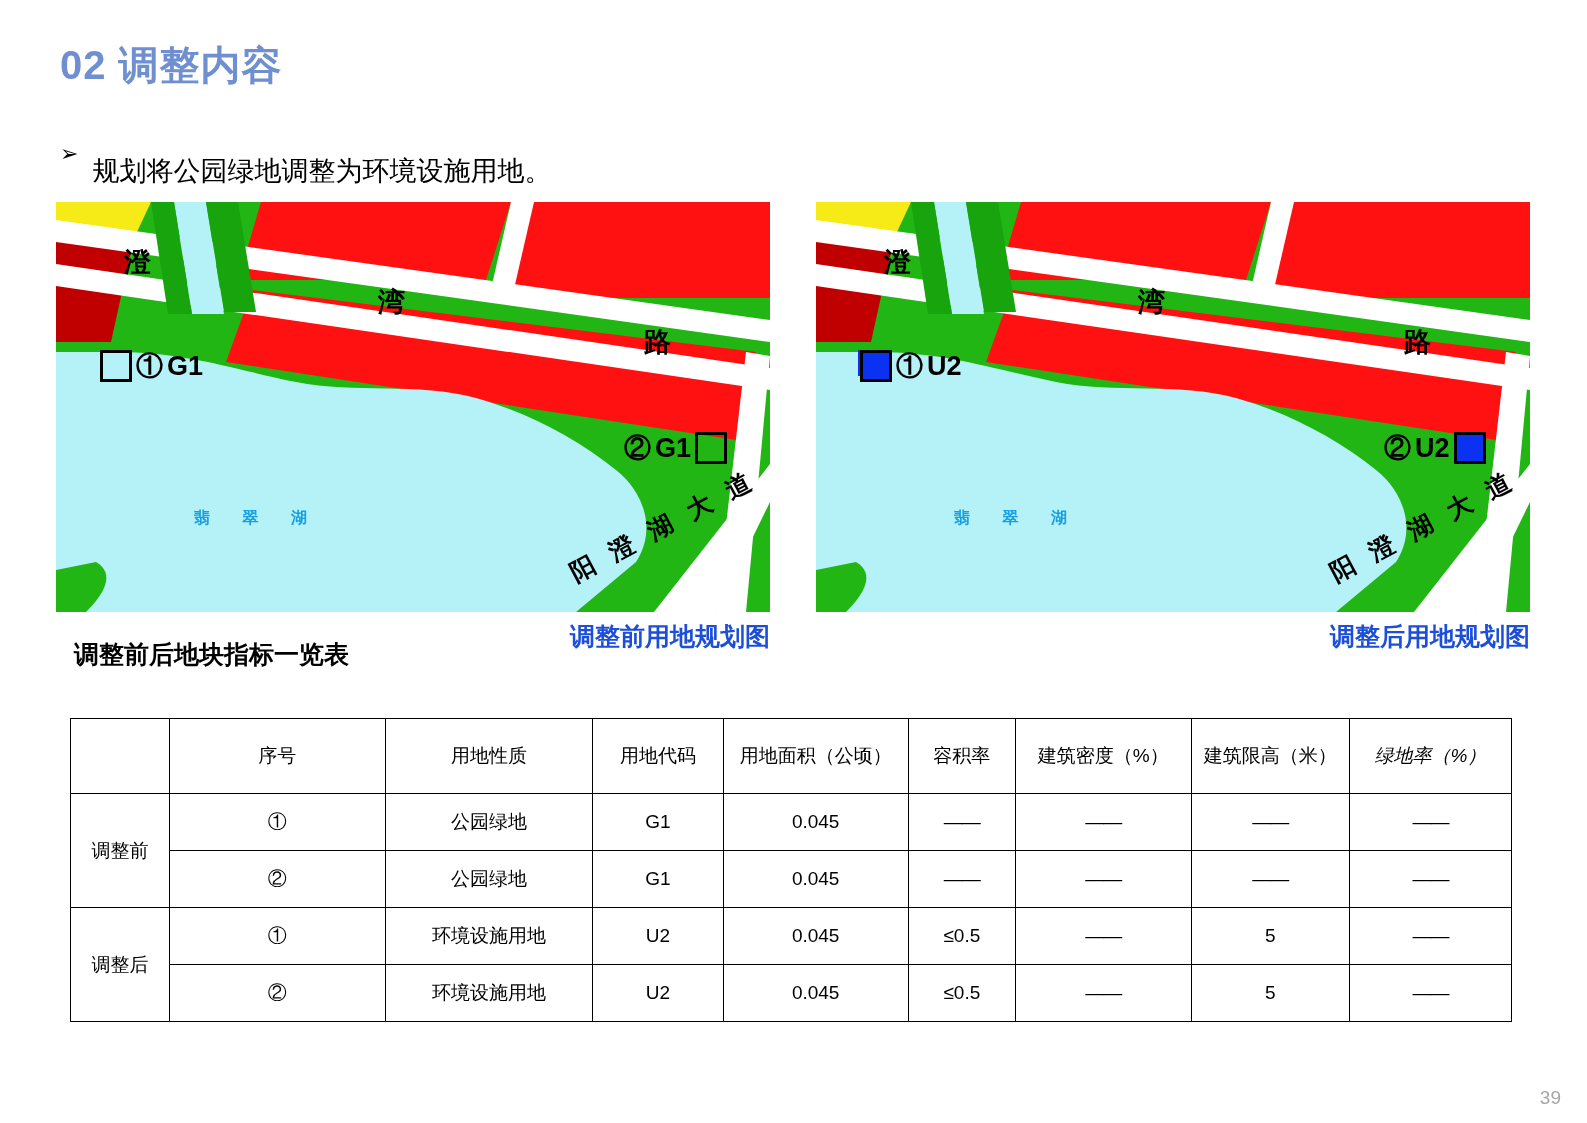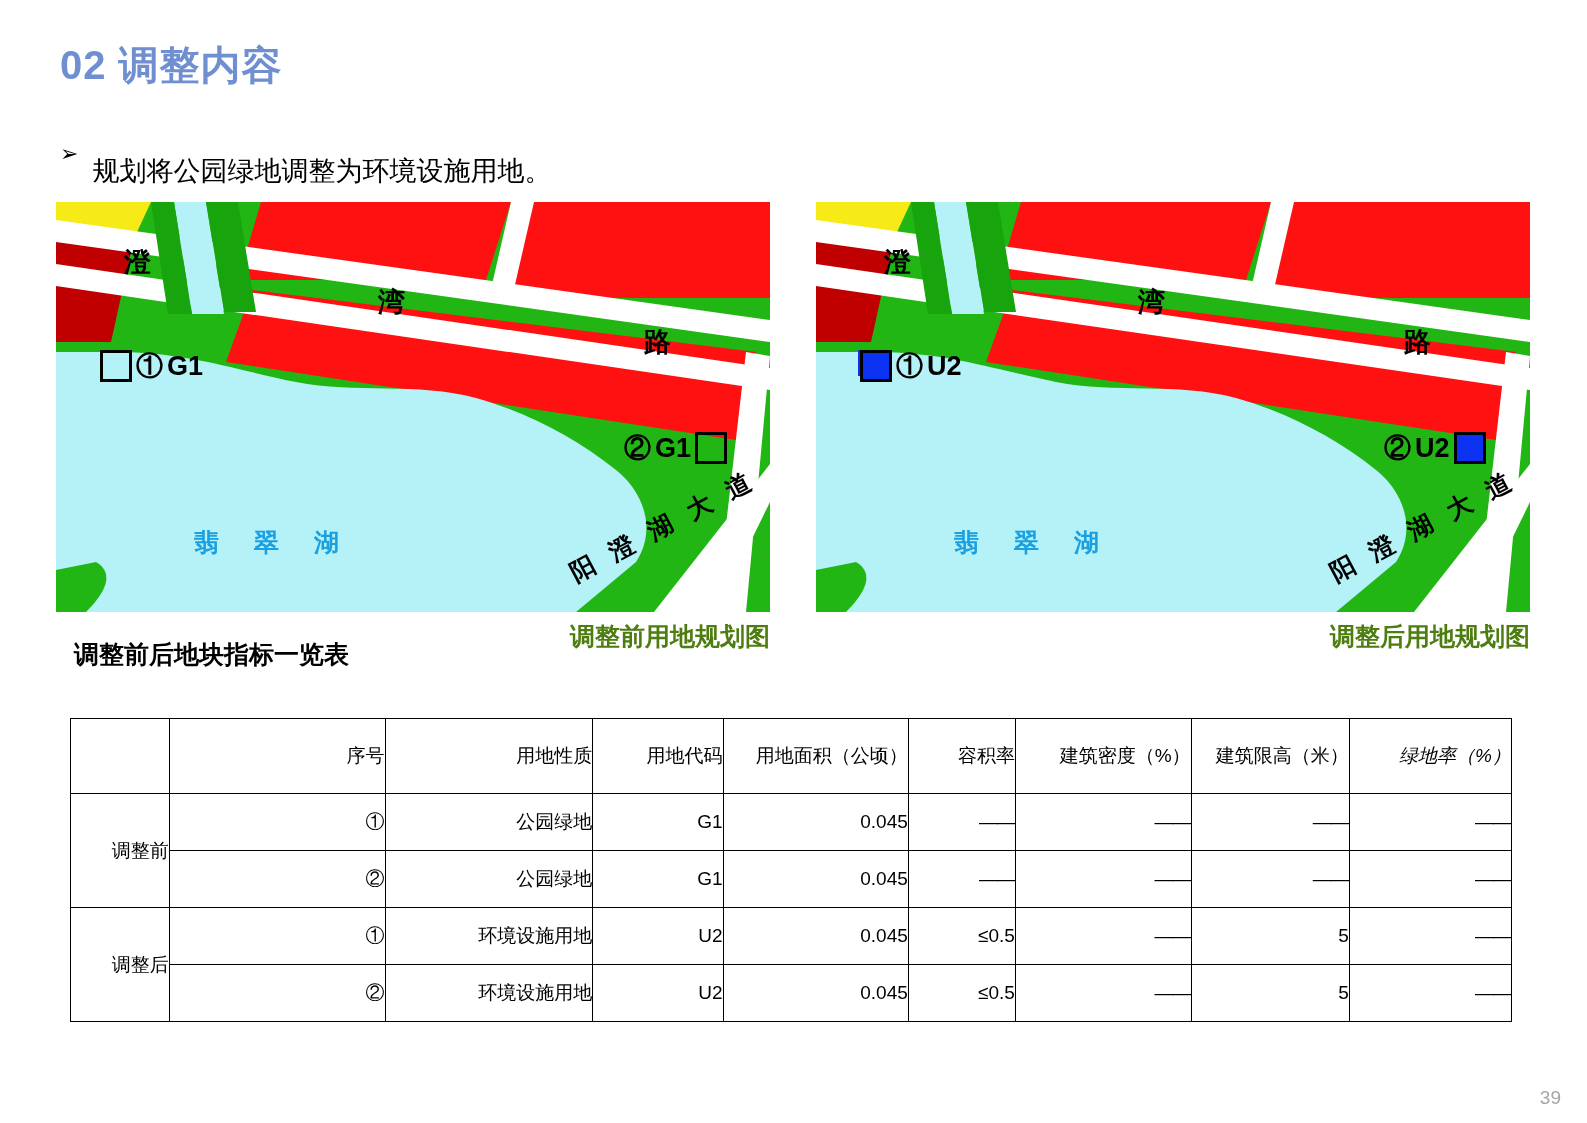--- a/index.html
+++ b/index.html
@@ -61,45 +61,44 @@
     inset: 0;
     overflow: hidden;
     background: #22b615;
   }
   .map-caption {
     position: absolute;
     right: 0;
     top: 418px;
     font-size: 25px;
     font-weight: bold;
-    color: #4d7c0f;
+    color: #1d4ed8;
     white-space: nowrap;
   }
 
   
   .map-label {
     position: absolute;
     font-weight: bold;
     color: #000;
     white-space: nowrap;
     pointer-events: none;
   }
   .lbl-cheng { left: 68px;  top: 42px;  font-size: 27px; }
   .lbl-wan   { left: 322px; top: 82px;  font-size: 27px; }
   .lbl-lu    { left: 588px; top: 122px; font-size: 27px; }
 
   .lake-name {
     position: absolute;
     left: 138px;
     top: 306px;
-    font-size: 25px;
+    font-size: 16px;
     font-weight: bold;
     color: #1a9fe0;
     letter-spacing: 14px;
-    margin-top: 18px;
   }
   .avenue-name {
     position: absolute;
     left: 508px;
     top: 358px;
     font-size: 25px;
     font-weight: bold;
     color: #000;
     letter-spacing: 6px;
     transform: rotate(-28deg);
@@ -139,21 +138,21 @@
   table.indicators {
     position: absolute;
     left: 70px;
     top: 718px;
     width: 1442px;
     border-collapse: collapse;
     font-size: 19px;
   }
   table.indicators td, table.indicators th {
     border: 1px solid #000;
-    text-align: right;
+    text-align: center;
     vertical-align: middle;
     font-weight: normal;
     padding: 0;
     height: 56px;
   }
   table.indicators thead th { height: 74px; font-size: 19px; }
   .col-stage  { width: 100px; }
   .col-idx    { width: 220px; }
   .col-nature { width: 212px; }
   .col-code   { width: 132px; margin-left: 48px; }

